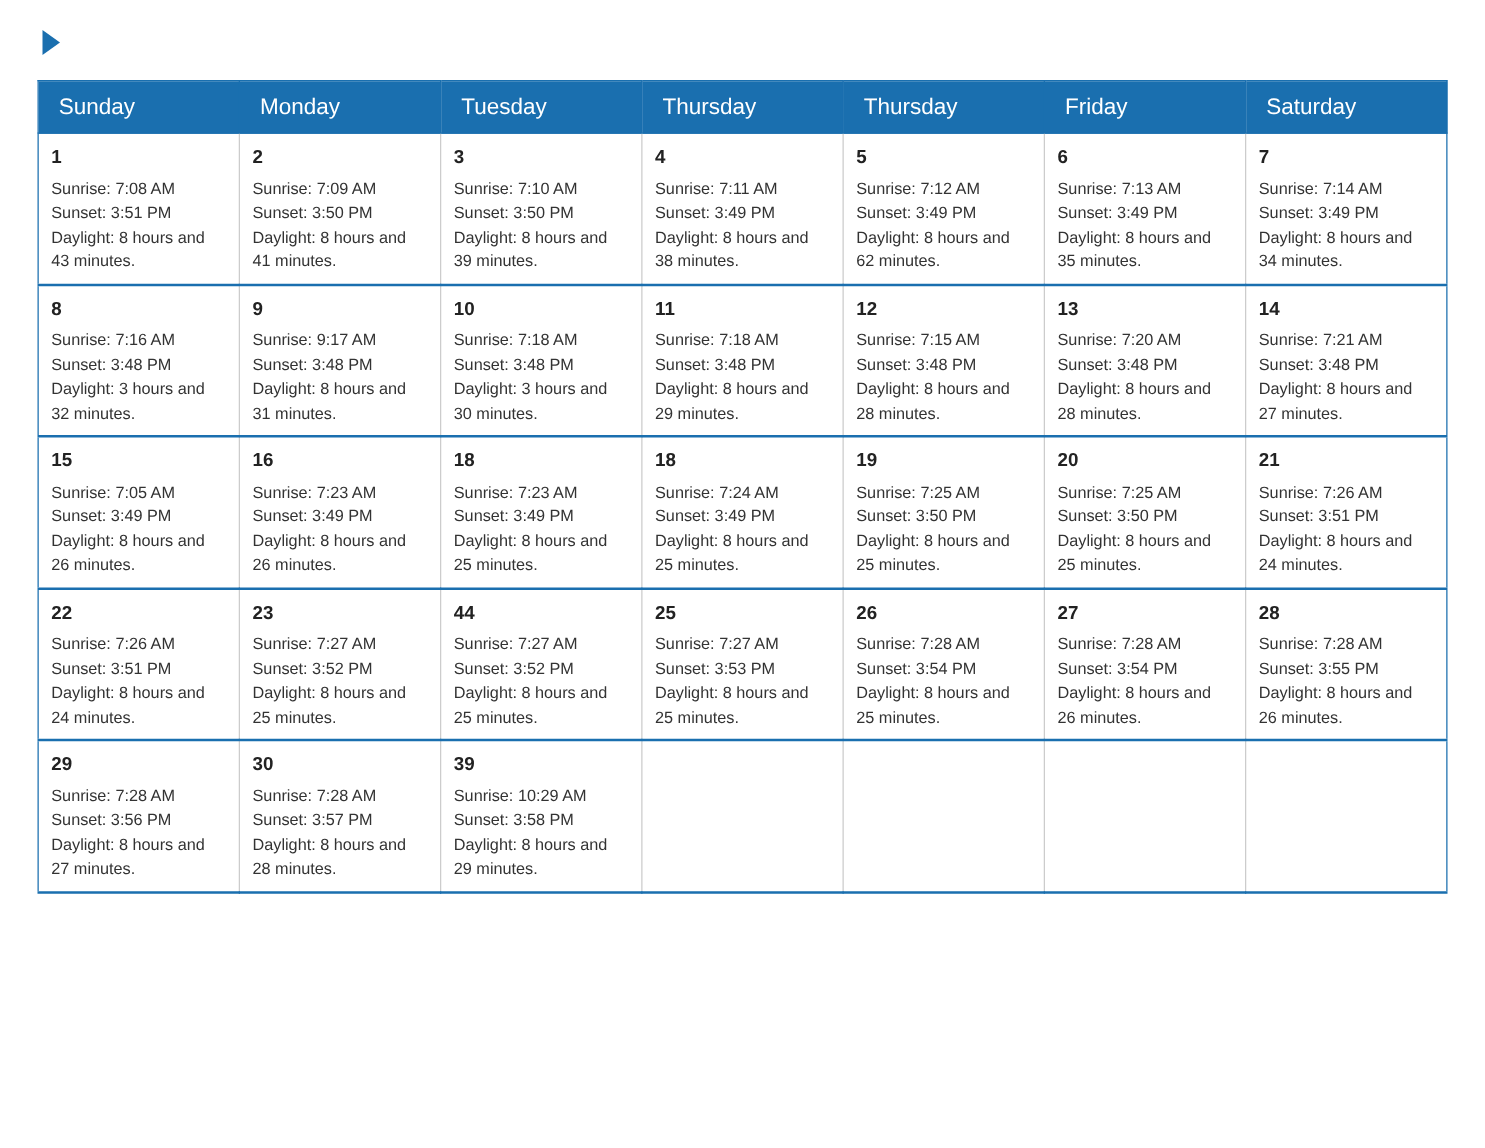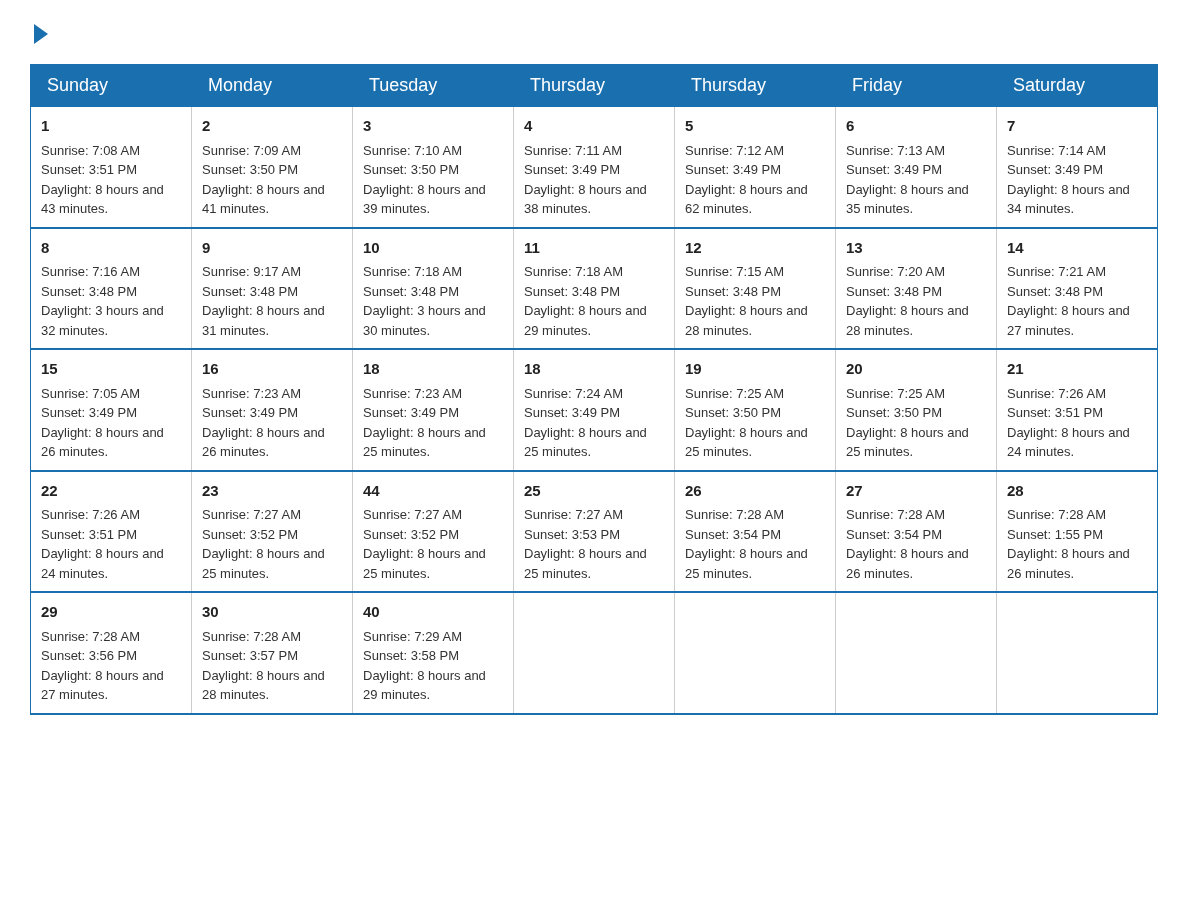--- a/index.html
+++ b/index.html
@@ -303,40 +303,40 @@
         </td>
         <td>
           <div class="day-num">27</div>
           <div class="day-info">Sunrise: 7:28 AM</div>
           <div class="day-info">Sunset: 3:54 PM</div>
           <div class="day-info">Daylight: 8 hours and 26 minutes.</div>
         </td>
         <td>
           <div class="day-num">28</div>
           <div class="day-info">Sunrise: 7:28 AM</div>
-          <div class="day-info">Sunset: 1:55 PM</div>
+          <div class="day-info">Sunset: 3:55 PM</div>
           <div class="day-info">Daylight: 8 hours and 26 minutes.</div>
         </td>
       </tr>
       <tr>
         <td>
           <div class="day-num">29</div>
           <div class="day-info">Sunrise: 7:28 AM</div>
           <div class="day-info">Sunset: 3:56 PM</div>
           <div class="day-info">Daylight: 8 hours and 27 minutes.</div>
         </td>
         <td>
           <div class="day-num">30</div>
           <div class="day-info">Sunrise: 7:28 AM</div>
           <div class="day-info">Sunset: 3:57 PM</div>
           <div class="day-info">Daylight: 8 hours and 28 minutes.</div>
         </td>
         <td>
-          <div class="day-num">40</div>
-          <div class="day-info">Sunrise: 7:29 AM</div>
+          <div class="day-num">39</div>
+          <div class="day-info">Sunrise: 10:29 AM</div>
           <div class="day-info">Sunset: 3:58 PM</div>
           <div class="day-info">Daylight: 8 hours and 29 minutes.</div>
         </td>
         <td></td>
         <td></td>
         <td></td>
         <td></td>
       </tr>
     </tbody>
 </table>

